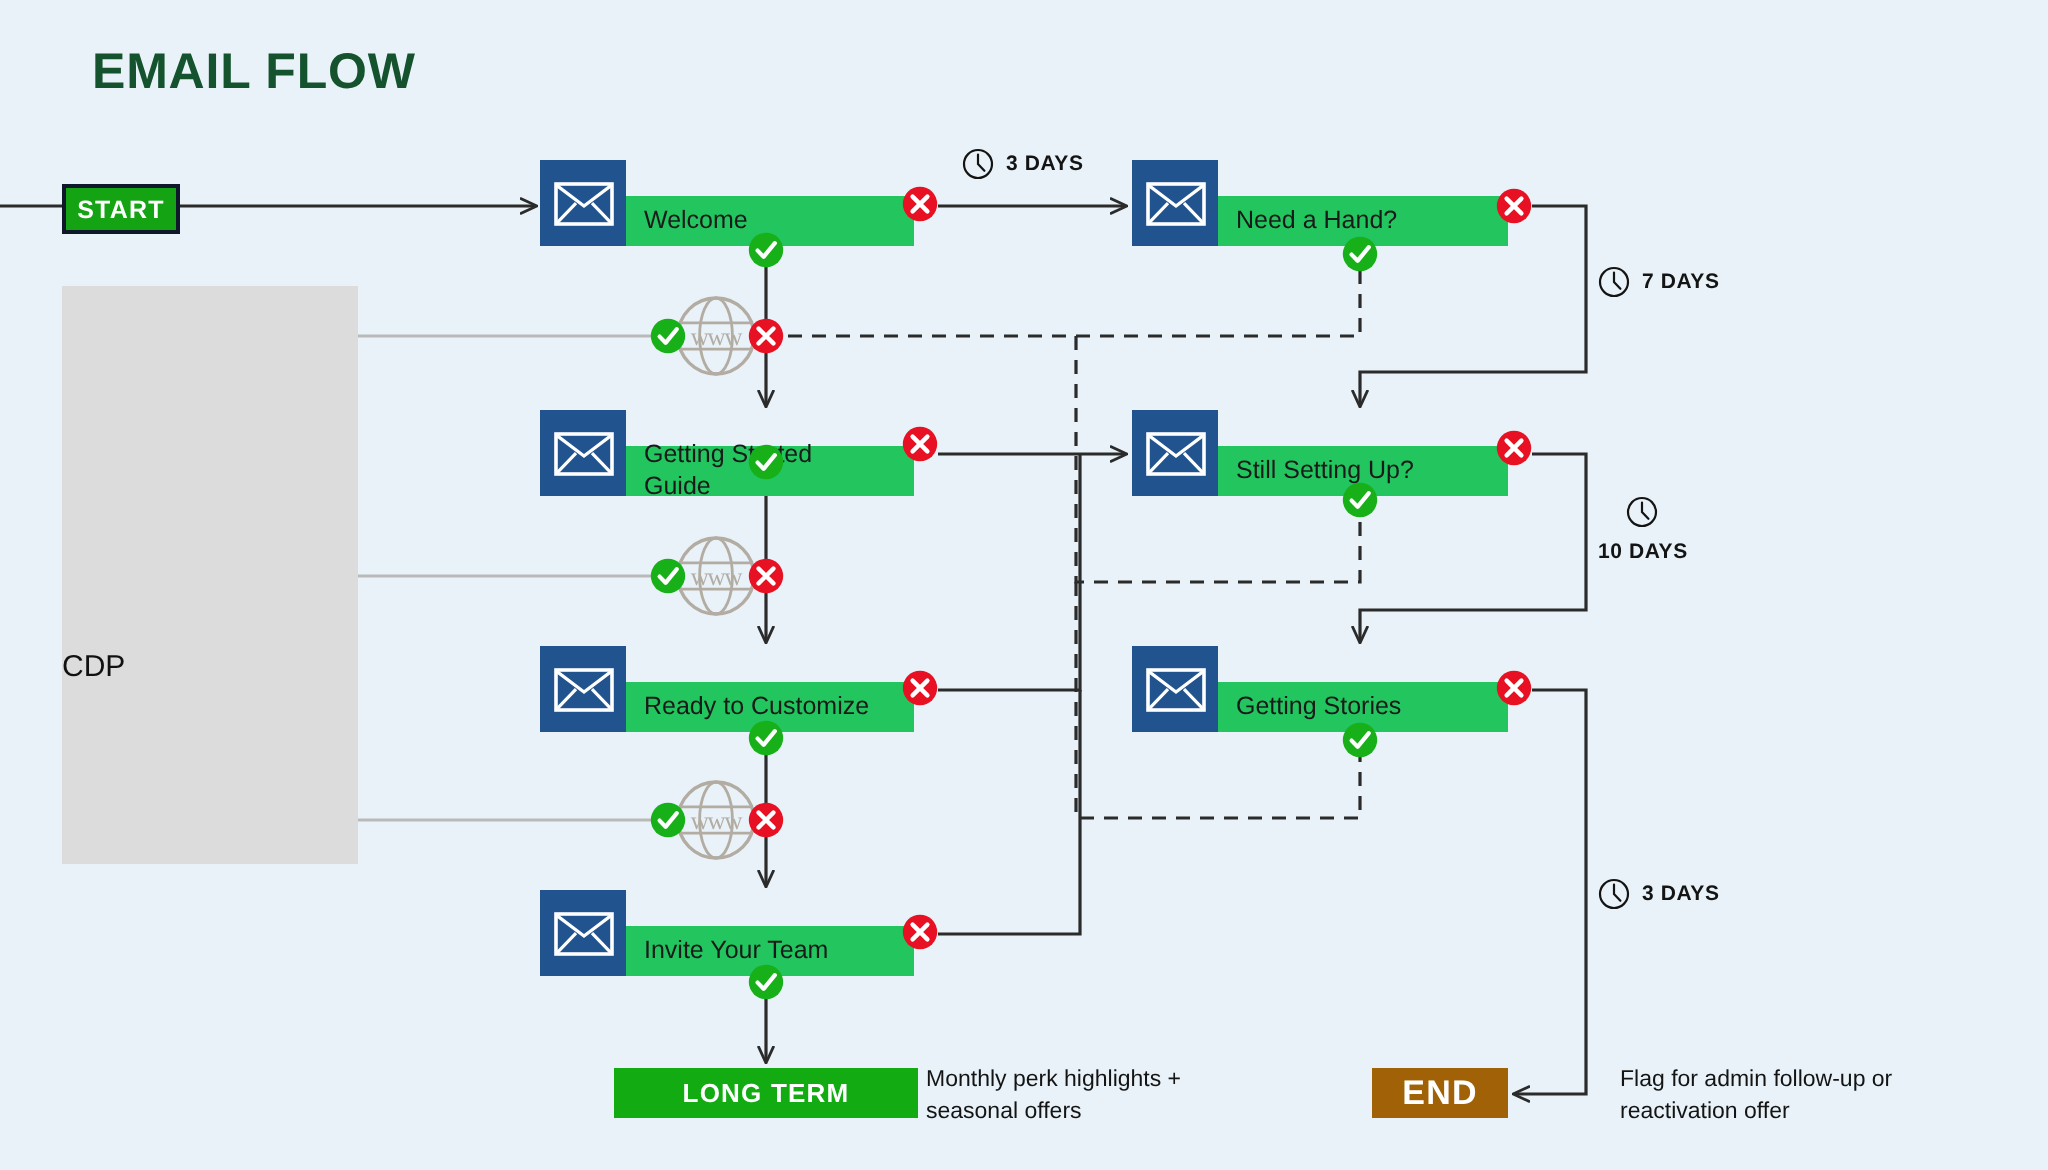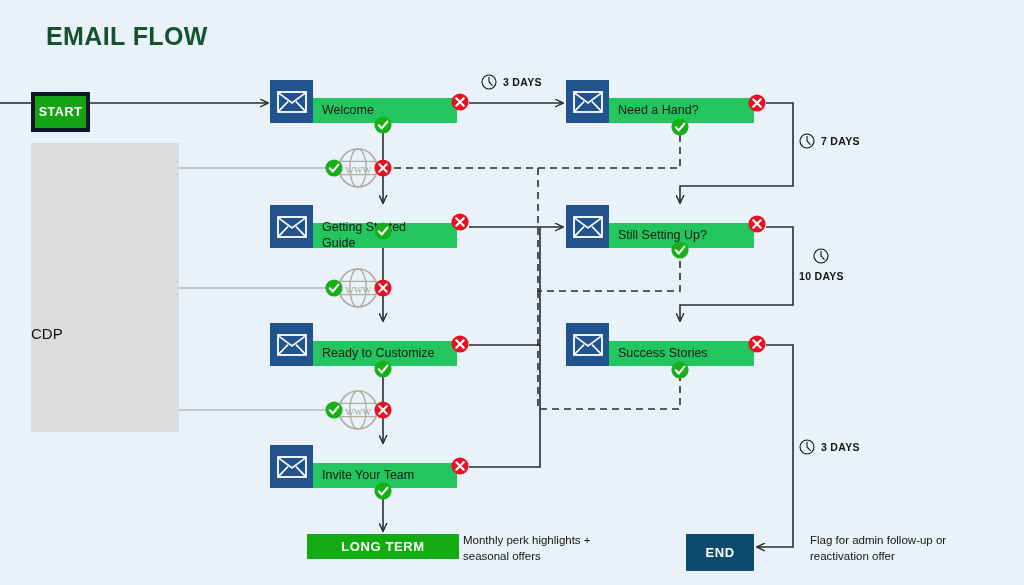--- a/index.html
+++ b/index.html
@@ -25,23 +25,23 @@
   
   .pill{
     position:absolute;
     display:flex;align-items:center;justify-content:center;
     color:#ffffff;
     font-weight:bold;
     font-size:12.5px;
     letter-spacing:0.6px;
     box-sizing:border-box;
   }
-  .pill.start{left:31px;top:92px;width:59px;height:40px;background:#13a313;border:4px solid #0f172a;}
+  .pill.start{left:31px;top:92px;width:59px;height:25px;background:#13a313;border:2px solid #0f172a;}
   .pill.longterm{left:307px;top:534px;width:152px;height:25px;background:#12ac12;font-size:13px;}
-  .pill.end{left:686px;top:534px;width:68px;height:37px;background:#0c4a6e;font-size:13px;}
+  .pill.end{left:686px;top:534px;width:68px;height:25px;background:#a16207;font-size:17px;}
 
   
   .cdp{
     position:absolute;left:31px;top:143px;width:148px;height:289px;
     background:#dcdcdc;
   }
   .cdp-label{
     position:absolute;left:31px;top:277px;width:123px;
     text-align:left;font-size:15px;color:#111;margin-top:48px;
   }
@@ -200,21 +200,21 @@
   </div>
 
   <div class="node" style="left:566px;top:323px;width:188px;">
     <div class="ico">
       <svg width="30" height="22" viewBox="0 0 30 22">
           <rect x="1" y="1" width="28" height="20" fill="none" stroke="#fff" stroke-width="1.8"></rect>
           <path d="M1.5,1.8 L15,12 L28.5,1.8 M1.5,20.4 L11,10.6 M28.5,20.4 L19,10.6" fill="none" stroke="#fff" stroke-width="1.6"></path>
         </svg>
     </div>
     <div class="body">
-        <span>Success Stories</span>
+        <span>Getting Stories</span>
       </div>
   </div>
 
   <div class="node" style="left:270px;top:445px;width:187px;">
     <div class="ico">
       <svg width="30" height="22" viewBox="0 0 30 22">
           <rect x="1" y="1" width="28" height="20" fill="none" stroke="#fff" stroke-width="1.8"></rect>
           <path d="M1.5,1.8 L15,12 L28.5,1.8 M1.5,20.4 L11,10.6 M28.5,20.4 L19,10.6" fill="none" stroke="#fff" stroke-width="1.6"></path>
         </svg>
     </div>

